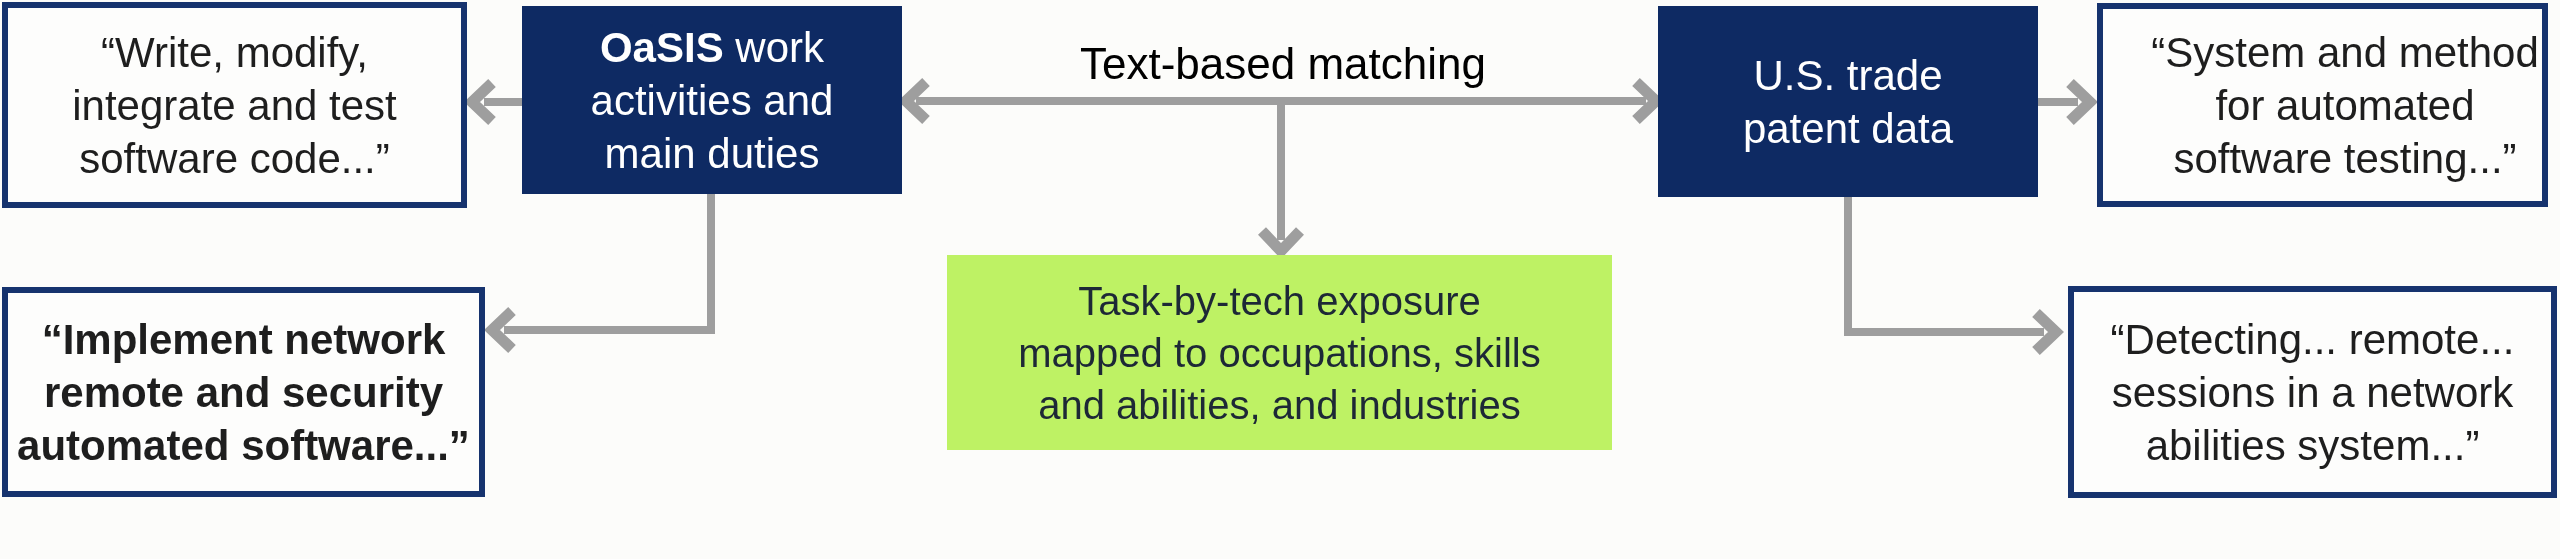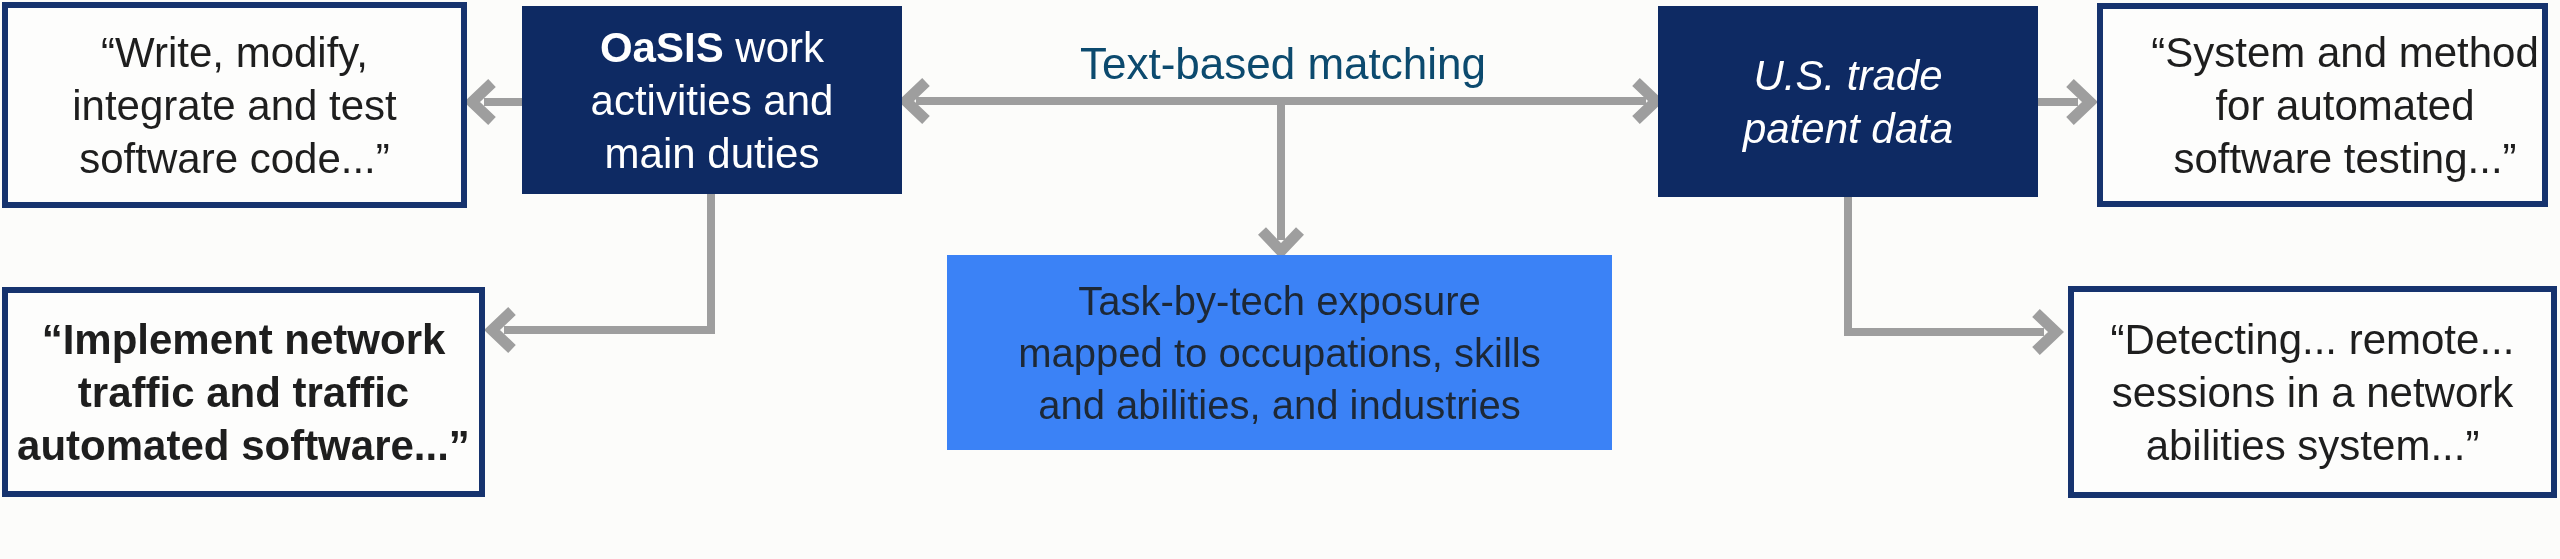--- a/index.html
+++ b/index.html
@@ -17,26 +17,26 @@
   .quote{
     background:#fdfdfc;border:6px solid #16336e;
     font-size:42px;line-height:53px;color:#1e1e1e;
   }
   .navy{
     background:#0e2a63;color:#ffffff;
     font-size:42px;line-height:53px;
   }
   .navy .b{font-weight:700;}
   .bluebox{
-    background:#3b82f6;color:#1d2836;
+    background:#bef264;color:#1d2836;
     font-size:40px;line-height:52px;
   }
   .label{
     position:absolute;text-align:center;
-    font-size:44px;line-height:48px;color:#0c4a6e;
+    font-size:44px;line-height:48px;color:#000000;
   }
   #arrows{position:absolute;left:0;top:0;}
   .aline{stroke:#9e9e9e;stroke-width:8;fill:none;stroke-linecap:butt;stroke-linejoin:miter;}
   .ahead{stroke:#9e9e9e;stroke-width:11;fill:none;stroke-linecap:butt;stroke-linejoin:miter;}
 </style>
 </head>
 <body>
 
 <div id="stage">
 
@@ -81,34 +81,34 @@
   </div>
 
   <div class="box navy" style="left:522px;top:6px;width:380px;height:188px;">
     <div><span class="b">OaSIS</span><span> work</span></div>
     <div>activities and</div>
     <div>main duties</div>
   </div>
 
   <div class="label" style="left:1033px;top:40px;width:500px;">Text-based matching</div>
 
-  <div class="box navy" style="left:1658px;top:6px;width:380px;height:191px;font-style:italic;">
+  <div class="box navy" style="left:1658px;top:6px;width:380px;height:191px;">
     <div>U.S. trade</div>
     <div>patent data</div>
   </div>
 
   <div class="box quote" style="left:2097px;top:3px;width:451px;height:204px;padding-left:45px;">
     <div>“System and method</div>
     <div>for automated</div>
     <div>software testing...”</div>
   </div>
 
   <div class="box quote" style="left:2px;top:287px;width:483px;height:210px;font-weight:bold;">
     <div>“Implement network</div>
-    <div>traffic and traffic</div>
+    <div>remote and security</div>
     <div>automated software...”</div>
   </div>
 
   <div class="box bluebox" style="left:947px;top:255px;width:665px;height:195px;">
     <div>Task-by-tech exposure</div>
     <div>mapped to occupations, skills</div>
     <div>and abilities, and industries</div>
   </div>
 
   <div class="box quote" style="left:2068px;top:286px;width:489px;height:212px;">

